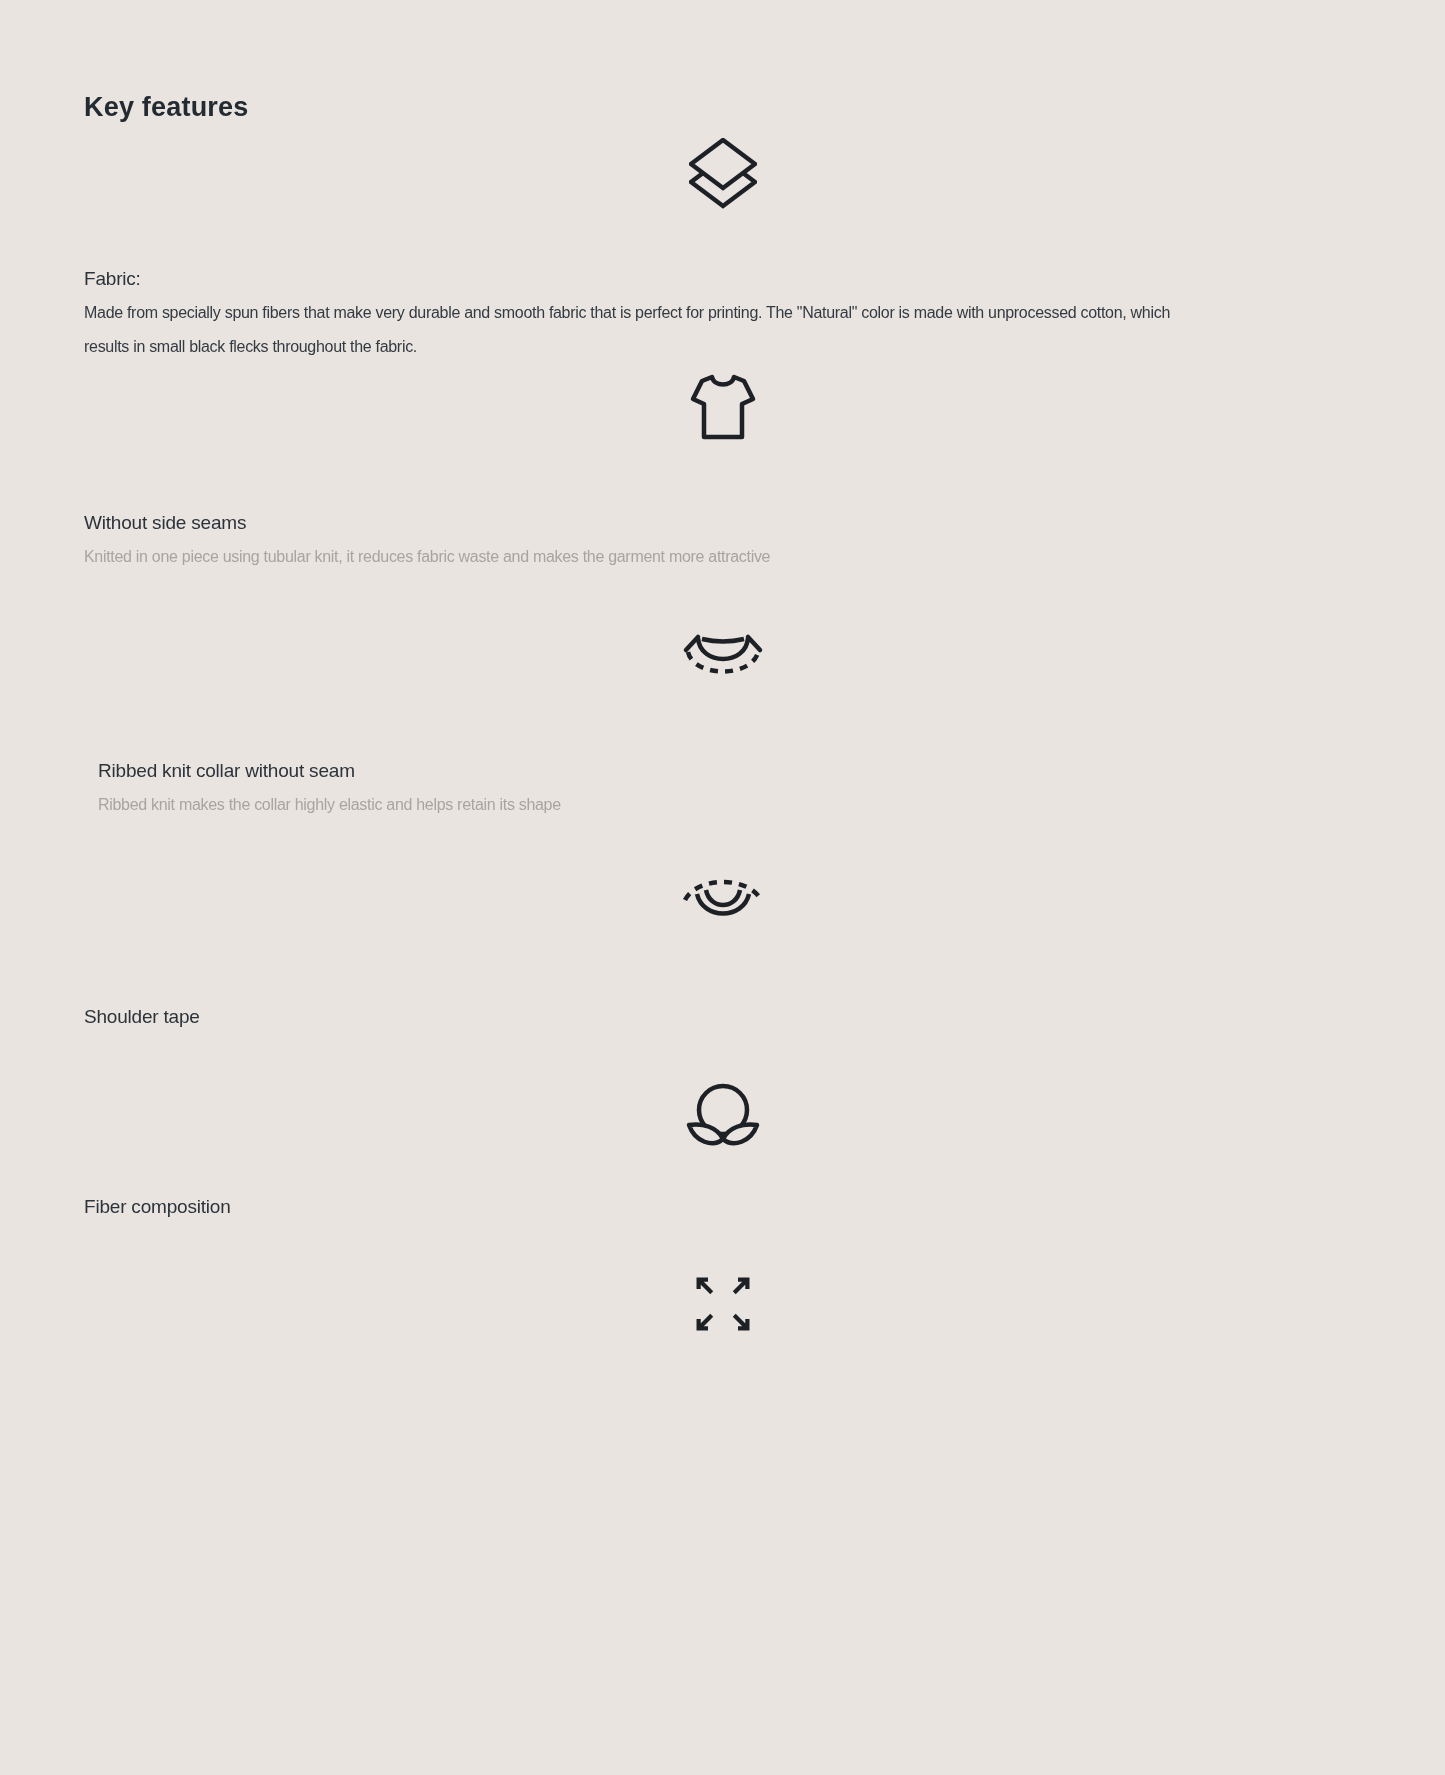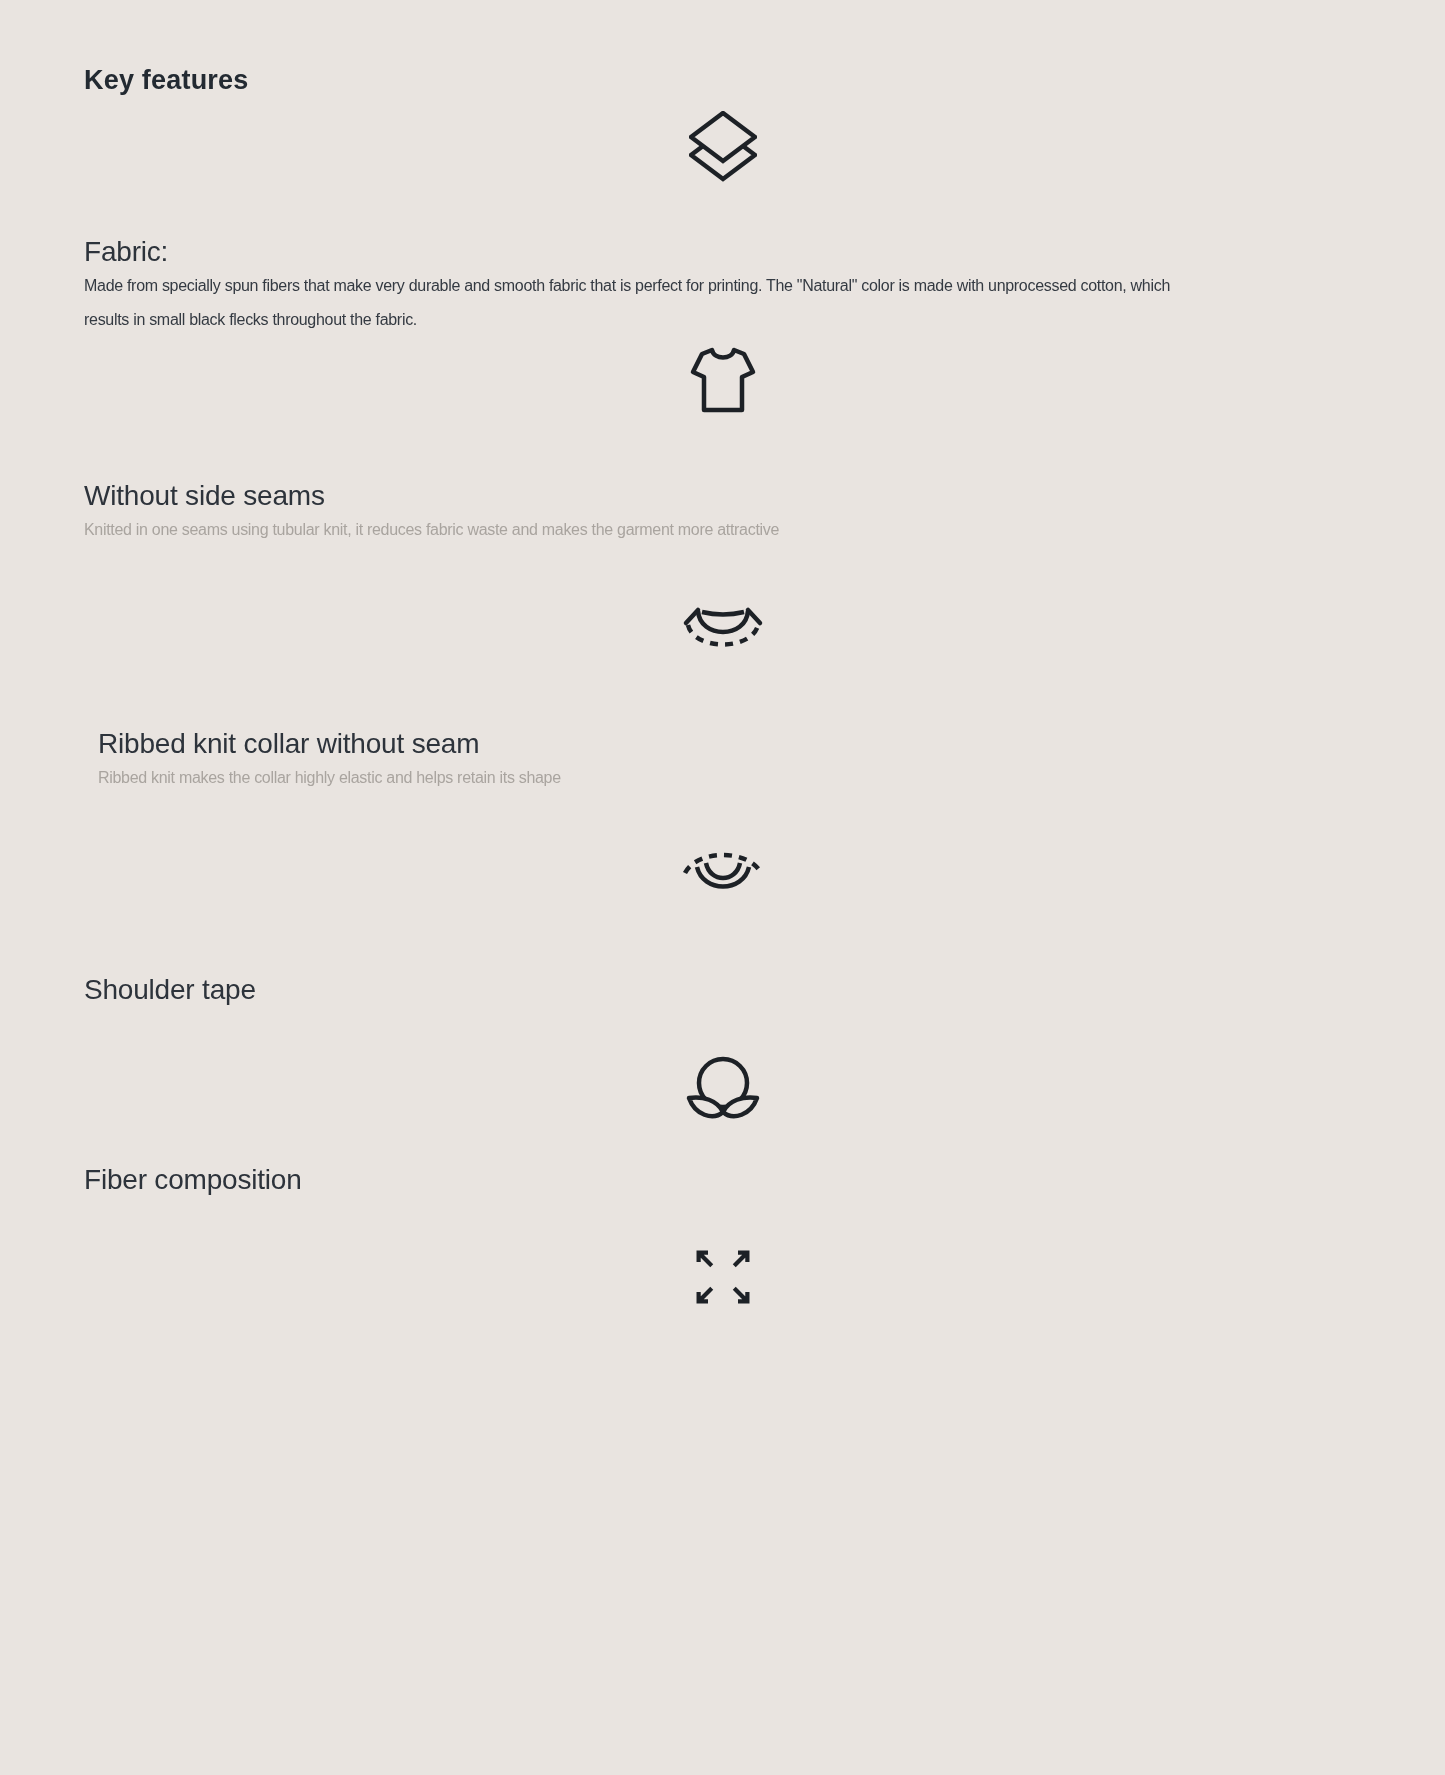--- a/index.html
+++ b/index.html
@@ -3,32 +3,32 @@
 <meta charset="utf-8">
 <style>
   html,body{margin:0;padding:0;}
   body{
     width:1445px;height:1775px;
     background:#e9e4e0;
     font-family:"Liberation Sans", sans-serif;
     color:#2d333b;
     overflow:hidden;
   }
-  .content{padding:64px 84px 0 84px;box-sizing:border-box;}
+  .content{padding:91px 84px 0 84px;box-sizing:border-box;}
   .page-title{
     font-size:27px;font-weight:bold;color:#232a32;
     margin:0;letter-spacing:.2px;line-height:32px;
   }
   .icon-row{display:flex;justify-content:center;}
   .icon-row svg{display:block;}
   .ic{stroke:#1d2126;fill:none;stroke-width:4.5;}
   .ic-bgfill{fill:#e9e4e0;}
   .dashed{stroke-dasharray:8 7;}
   .feature-title{
-    font-size:28px;line-height:34px;color:#2d333b;letter-spacing:-.2px;
+    font-size:19px;line-height:34px;color:#2d333b;letter-spacing:-.2px;
   }
   .feature-desc{
     font-size:16px;line-height:34px;color:#a9a49f;letter-spacing:-.3px;
     max-width:1120px;
   }
   .feature-desc.dark{color:#343a42;max-width:1105px;}
   .indented{margin-left:14px;}
   
   .m-icon1{margin-top:15px;}
   .m-fabric{margin-top:52px;}
@@ -68,21 +68,21 @@
     <div class="feature-desc dark">Made from specially spun fibers that make very durable and smooth fabric that is perfect for printing. The "Natural" color is made with unprocessed cotton, which results in small black flecks throughout the fabric.</div>
   </section>
 
   <div class="icon-row m-icon2">
     <svg width="72" height="70" viewBox="0 0 72 70" aria-hidden="true">
       <path class="ic" stroke-linejoin="round" d="M25,5 C27,15 45,15 47,5 L57,9 L66,27 L55,32 L55,65 L17,65 L17,32 L6,27 L15,9 Z"></path>
     </svg>
   </div>
   <section class="m-sideseams">
     <div class="feature-title">Without side seams</div>
-    <div class="feature-desc">Knitted in one seams using tubular knit, it reduces fabric waste and makes the garment more attractive</div>
+    <div class="feature-desc">Knitted in one piece using tubular knit, it reduces fabric waste and makes the garment more attractive</div>
   </section>
 
   <div class="icon-row m-icon3">
     <svg width="84" height="58" viewBox="0 0 84 58" aria-hidden="true">
       <path class="ic" stroke-linecap="round" d="M5,22 L17,9"></path>
       <path class="ic" stroke-linecap="round" d="M79,22 L67,9"></path>
       <path class="ic" d="M21,11 Q42,16 63,11"></path>
       <path class="ic" d="M17,10 C19,38 65,38 67,10"></path>
       <path class="ic dashed" d="M7,24 C13,50 71,50 77,24"></path>
     </svg>

